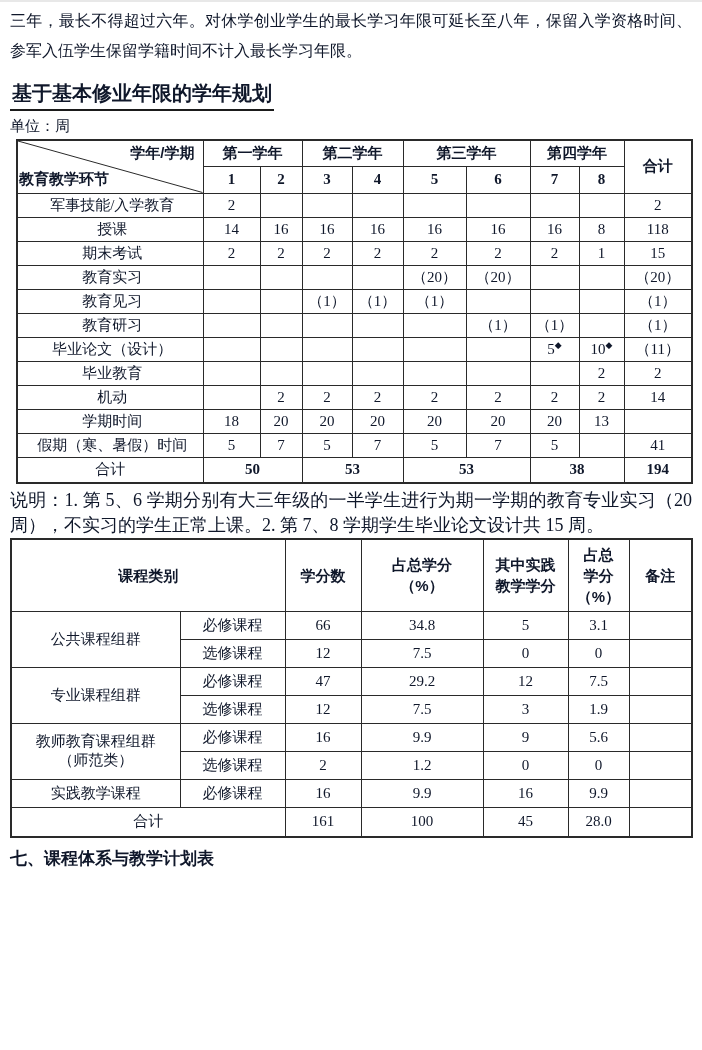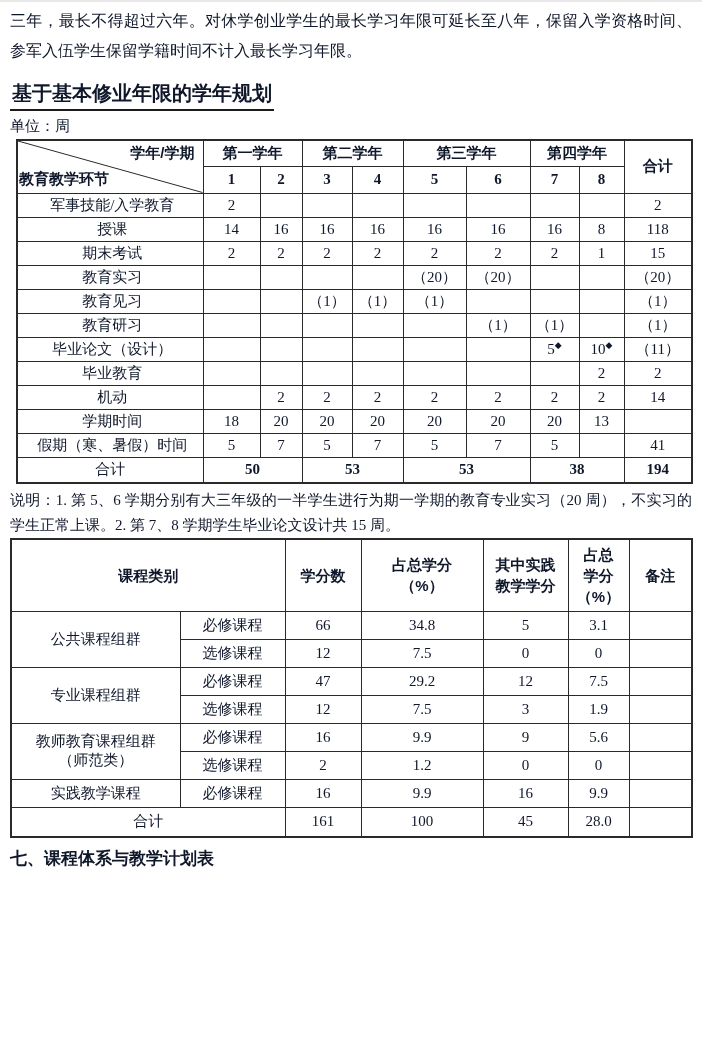--- a/index.html
+++ b/index.html
@@ -63,21 +63,21 @@
   .corner-top,.corner-bottom{
     position:absolute;
     font-family:"Liberation Sans","DejaVu Sans",sans-serif;
     font-weight:bold;font-size:15px;
   }
   .corner-top{top:3px;right:8px;}
   .corner-bottom{bottom:4px;left:1px;}
   sup.fn-mark{font-size:9px;vertical-align:super;line-height:0;}
   
   .notes-text{
-    font-size:15px;line-height:25px;text-align:justify;margin:4px 0 0 0;
+    font-size:18px;line-height:25px;text-align:justify;margin:4px 0 0 0;
   }
   
   .credit-table{width:682px;margin-left:0;}
   .credit-table td{white-space:pre-line;}
   .credit-table tr.hdr{height:72px;}
   .credit-table tr.hdr td{
     font-family:"Liberation Sans","DejaVu Sans",sans-serif;
     font-weight:bold;line-height:21px;
   }
   .credit-table tr.data-row{height:28px;}

